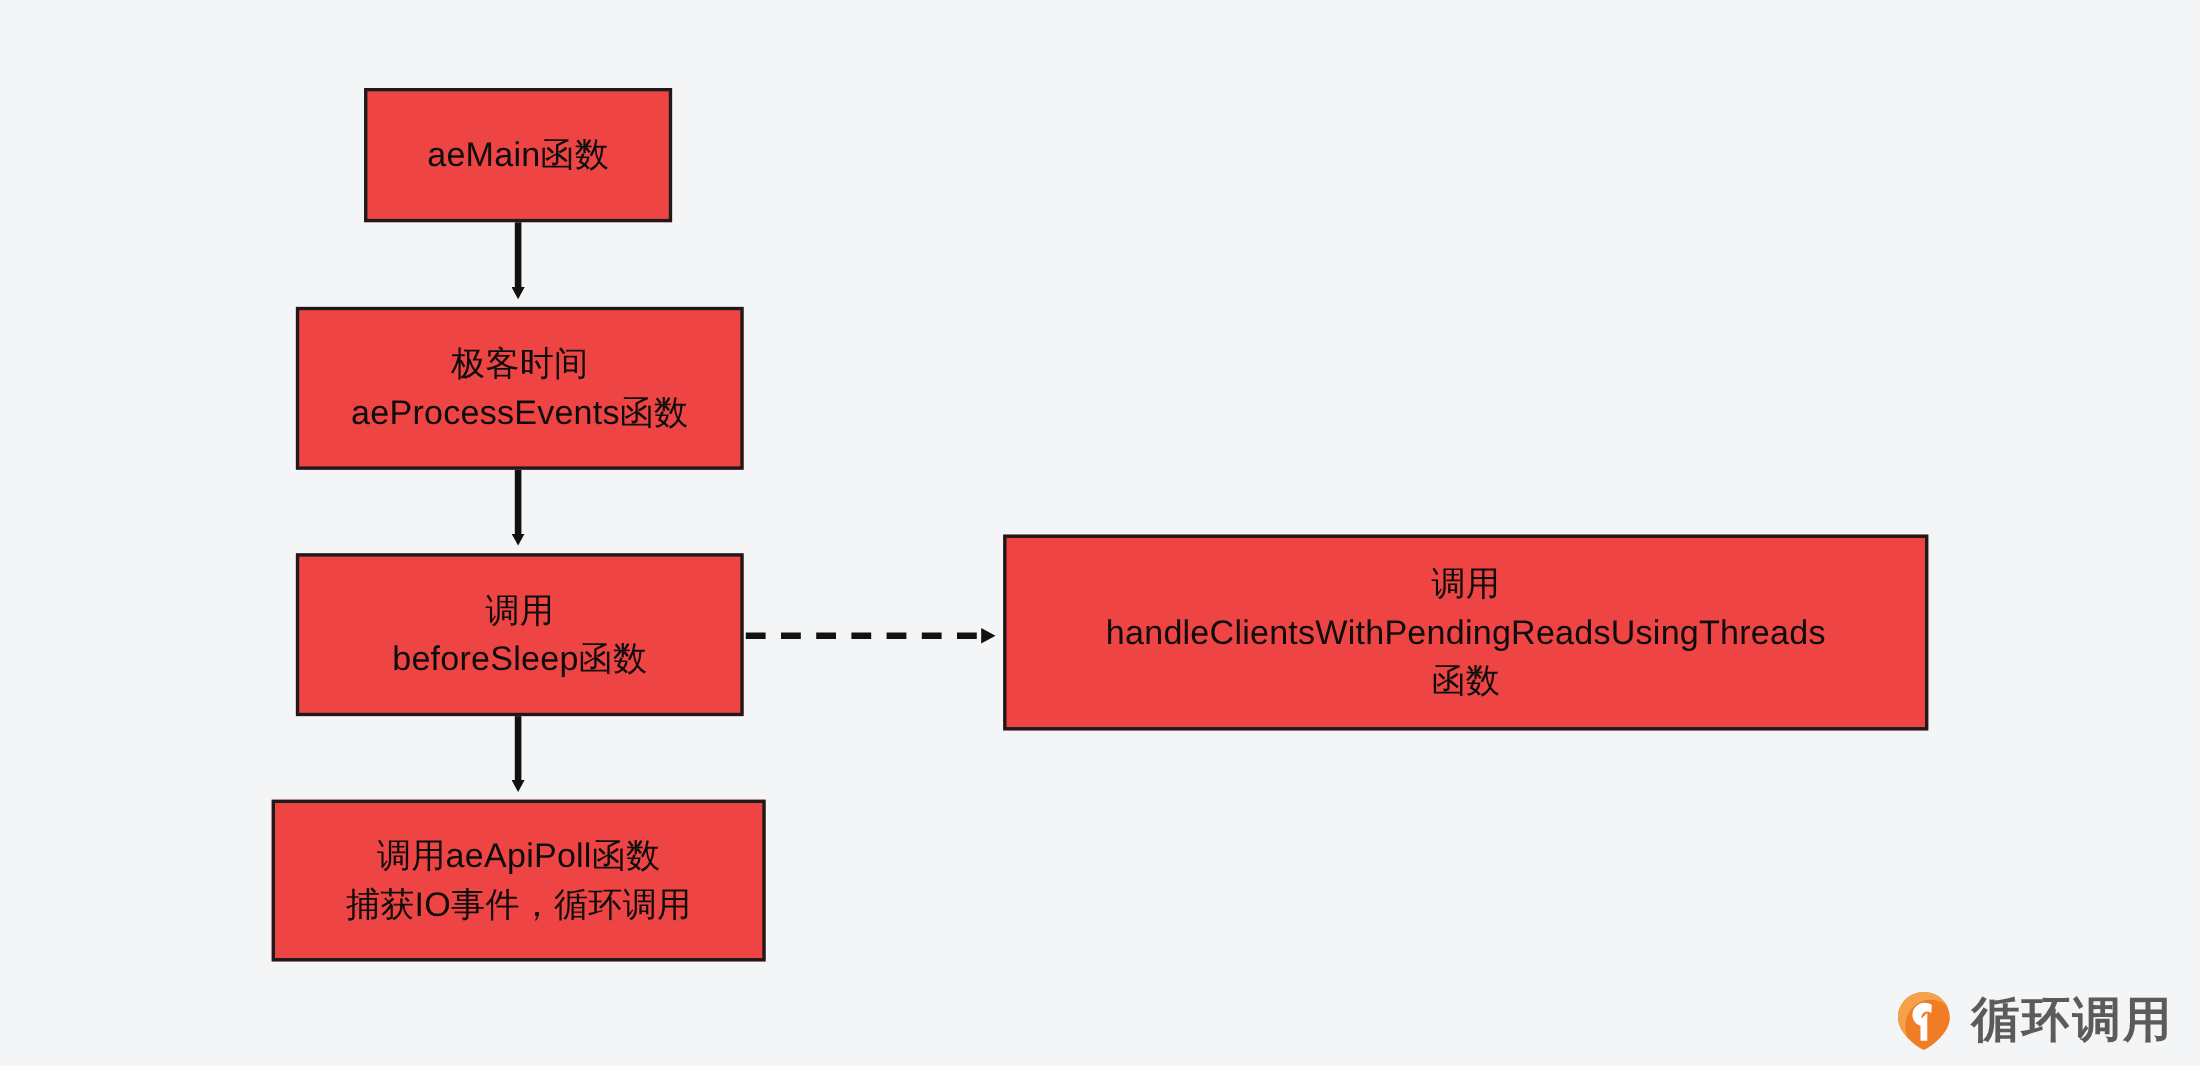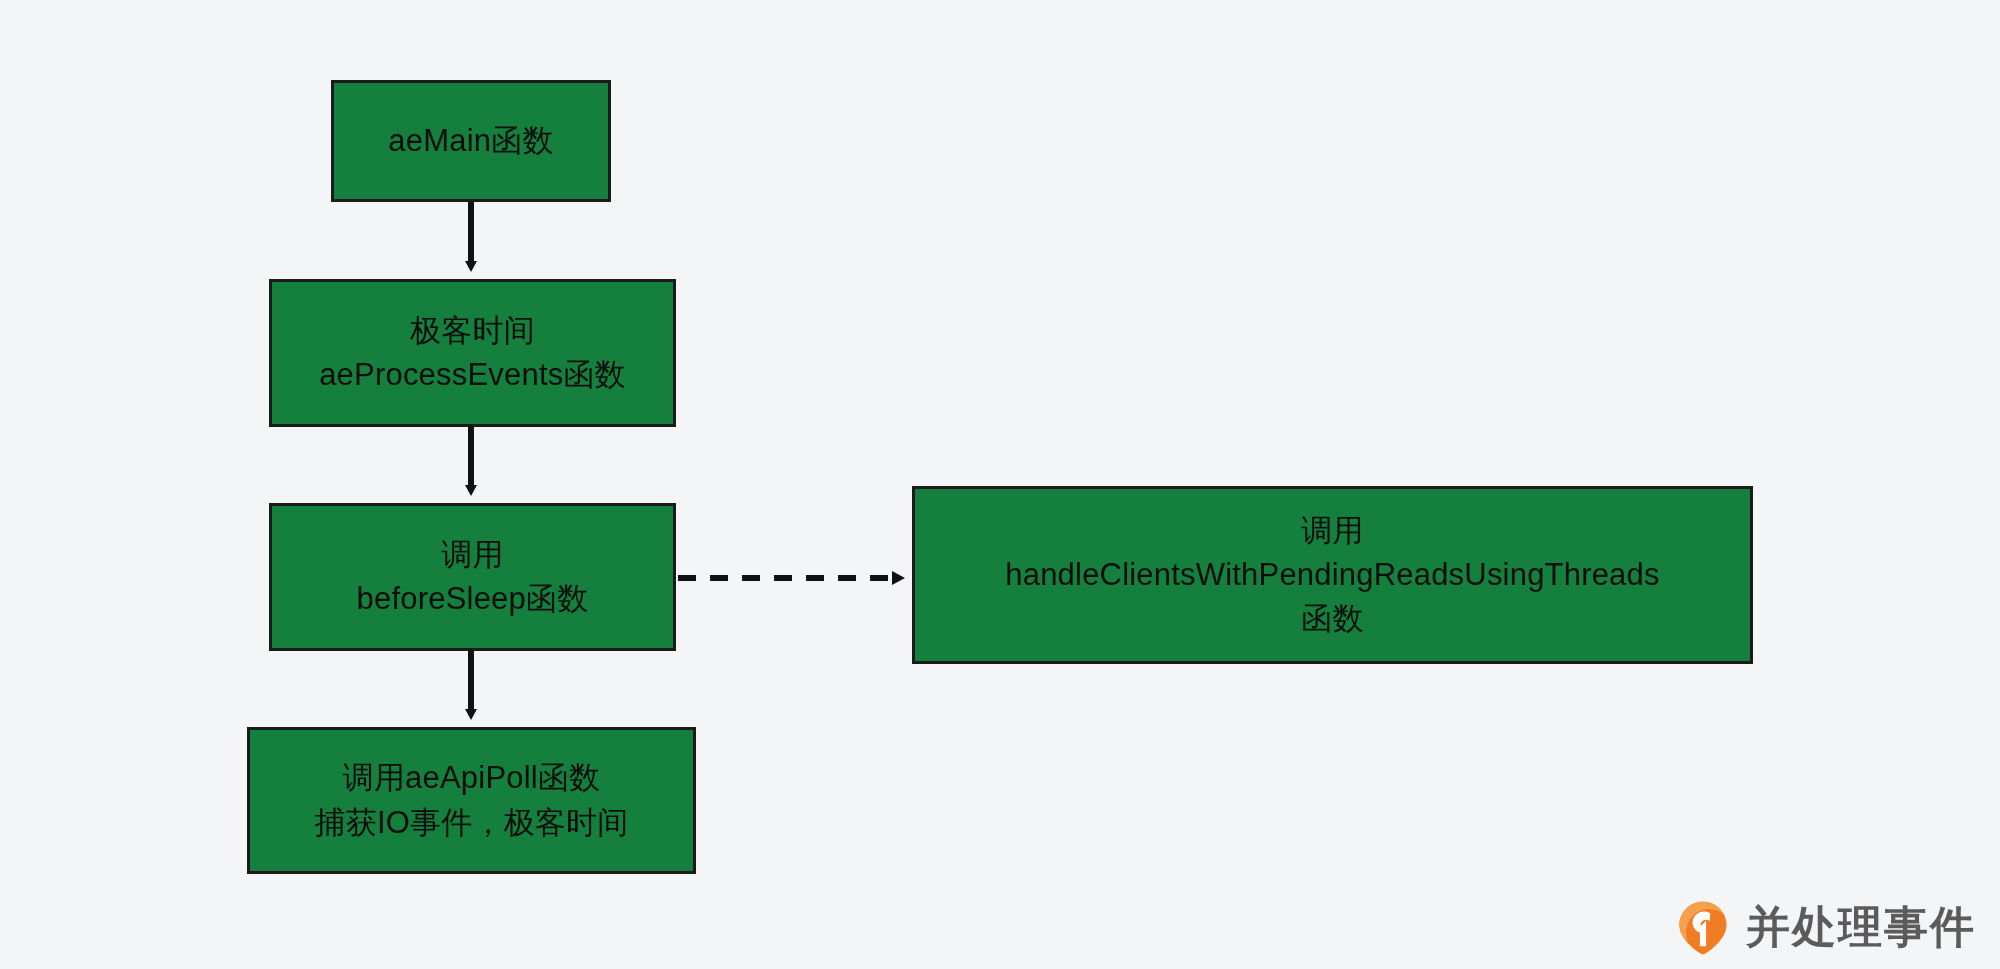--- a/index.html
+++ b/index.html
@@ -13,21 +13,21 @@
   #canvas {
     position: relative;
     width: 2000px;
     height: 969px;
     background: #f4f5f7;
     overflow: hidden;
   }
   .node {
     position: absolute;
     box-sizing: border-box;
-    background: #15803d;
+    background: #ef4444;
     border: 3px solid #1b1b1b;
     display: flex;
     align-items: center;
     justify-content: center;
     text-align: center;
     color: #0d0d0d;
     font-size: 31px;
     line-height: 1.42;
     letter-spacing: 0.2px;
     white-space: pre-line;
@@ -101,33 +101,33 @@
 aeProcessEvents函数</span>
   </div>
 
   <div class="node" style="left:269px; top:503px; width:407px; height:148px;">
     <span class="node-label">调用
 beforeSleep函数</span>
   </div>
 
   <div class="node" style="left:247px; top:727px; width:449px; height:147px;">
     <span class="node-label">调用aeApiPoll函数
-捕获IO事件，极客时间</span>
+捕获IO事件，循环调用</span>
   </div>
 
   <div class="node" style="left:912px; top:486px; width:841px; height:178px;">
     <span class="node-label">调用
 handleClientsWithPendingReadsUsingThreads
 函数</span>
   </div>
 
   <div id="brand">
     <span class="mark">
       <svg viewBox="0 0 64 64" width="58" height="58">
         <path d="M32 3 C17.5 3 6 14.4 6 28.6 C6 41.4 18.5 53.6 30.3 60.6 C31.3 61.2 32.7 61.2 33.7 60.6 C45.5 53.6 58 41.4 58 28.6 C58 14.4 46.5 3 32 3 Z" fill="#f07c24"></path>
         <path d="M32 3 C17.5 3 6 14.4 6 28.6 C6 36 10.2 43.2 15.8 49 C14.2 45.3 13.4 41.6 13.4 38 C13.4 22.6 24.6 11 38.8 11 C45.2 11 51 13.3 55.3 17.2 C50.8 8.6 42.2 3 32 3 Z" fill="#f5a04a"></path>
         <path d="M40 16 C36.5 13.6 31.2 13.2 27.3 15.1 C22.2 17.6 19.6 23.2 20.8 28.6 C21.7 32.7 24.8 35.8 28.6 36.9 L28.6 52 L35.4 52 L35.4 24 L29.6 29.8 C29 27.3 30.2 24.6 32.6 23.4 C34.8 22.3 37.6 22.7 39.4 24.4 Z" fill="#ffffff"></path>
       </svg>
     </span>
-    <span class="brand-text">并处理事件</span>
+    <span class="brand-text">循环调用</span>
   </div>
 
 </div>
 
 </body></html>

